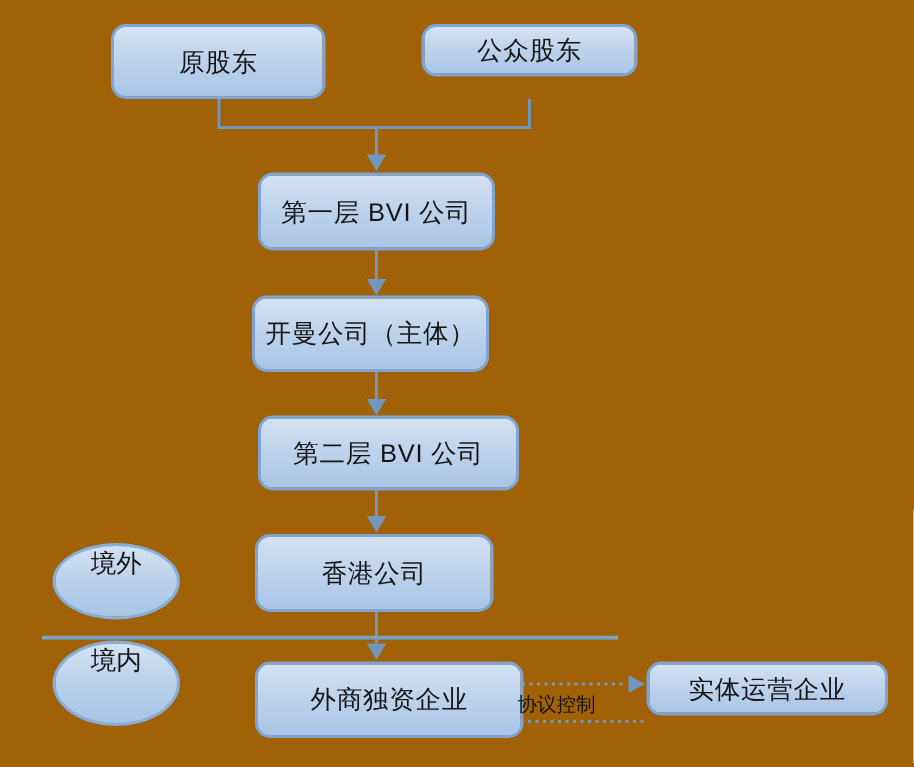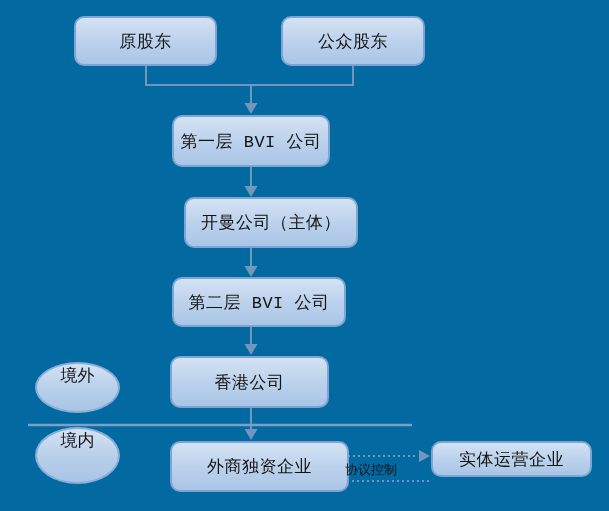--- a/index.html
+++ b/index.html
@@ -1,18 +1,18 @@
 <!DOCTYPE html>
 <html><head>
 <meta charset="utf-8">
 <style>
   html,body{margin:0;padding:0;background:#ffffff;}
   .canvas{
-    position:relative;width:609px;height:511px;background:#0369a1;
-    font-family:Liberation Mono, monospace;overflow:hidden;
+    position:relative;width:609px;height:511px;background:#a16207;
+    font-family:Liberation Sans, sans-serif;overflow:hidden;
   }
   .connectors{position:absolute;left:0;top:0;pointer-events:none;}
   .node{
     position:absolute;display:flex;align-items:center;justify-content:center;
     background:linear-gradient(180deg,#d4e2f3 0%,#bcd2ec 50%,#a9c5e5 100%);
     border:2px solid #7da4d2;border-radius:10px;box-sizing:border-box;
     color:#141414;font-size:17px;letter-spacing:0.5px;white-space:nowrap;
   }
   .ellipse{
     position:absolute;display:flex;align-items:flex-start;justify-content:center;
@@ -52,28 +52,28 @@
     <path d="M333,456 H418" stroke="#7396bd" stroke-width="2" stroke-dasharray="2 3" fill="none"></path>
     <polygon points="430,456 419,450 419,462" fill="#7396bd"></polygon>
 
     <path d="M429,481 H344" stroke="#7396bd" stroke-width="2" stroke-dasharray="2 3" fill="none"></path>
     <polygon points="332,481 343,475 343,487" fill="#7396bd"></polygon>
   </svg>
 
   <div class="node" style="left:74px;top:16px;width:143px;height:50px">
     <span>原股东</span>
   </div>
-  <div class="node" style="left:281px;top:16px;width:144px;height:50px">
+  <div class="node" style="left:281px;top:16px;width:144px;height:35px">
     <span>公众股东</span>
   </div>
 
   <div class="node" style="left:172px;top:115px;width:158px;height:52px">
     <span>第一层 BVI 公司</span>
   </div>
-  <div class="node" style="left:184px;top:197px;width:174px;height:51px">
+  <div class="node" style="left:168px;top:197px;width:158px;height:51px">
     <span>开曼公司（主体）</span>
   </div>
   <div class="node" style="left:172px;top:277px;width:174px;height:50px">
     <span>第二层 BVI 公司</span>
   </div>
   <div class="node" style="left:170px;top:356px;width:159px;height:52px">
     <span>香港公司</span>
   </div>
   <div class="node" style="left:170px;top:441px;width:179px;height:51px">
     <span>外商独资企业</span>

